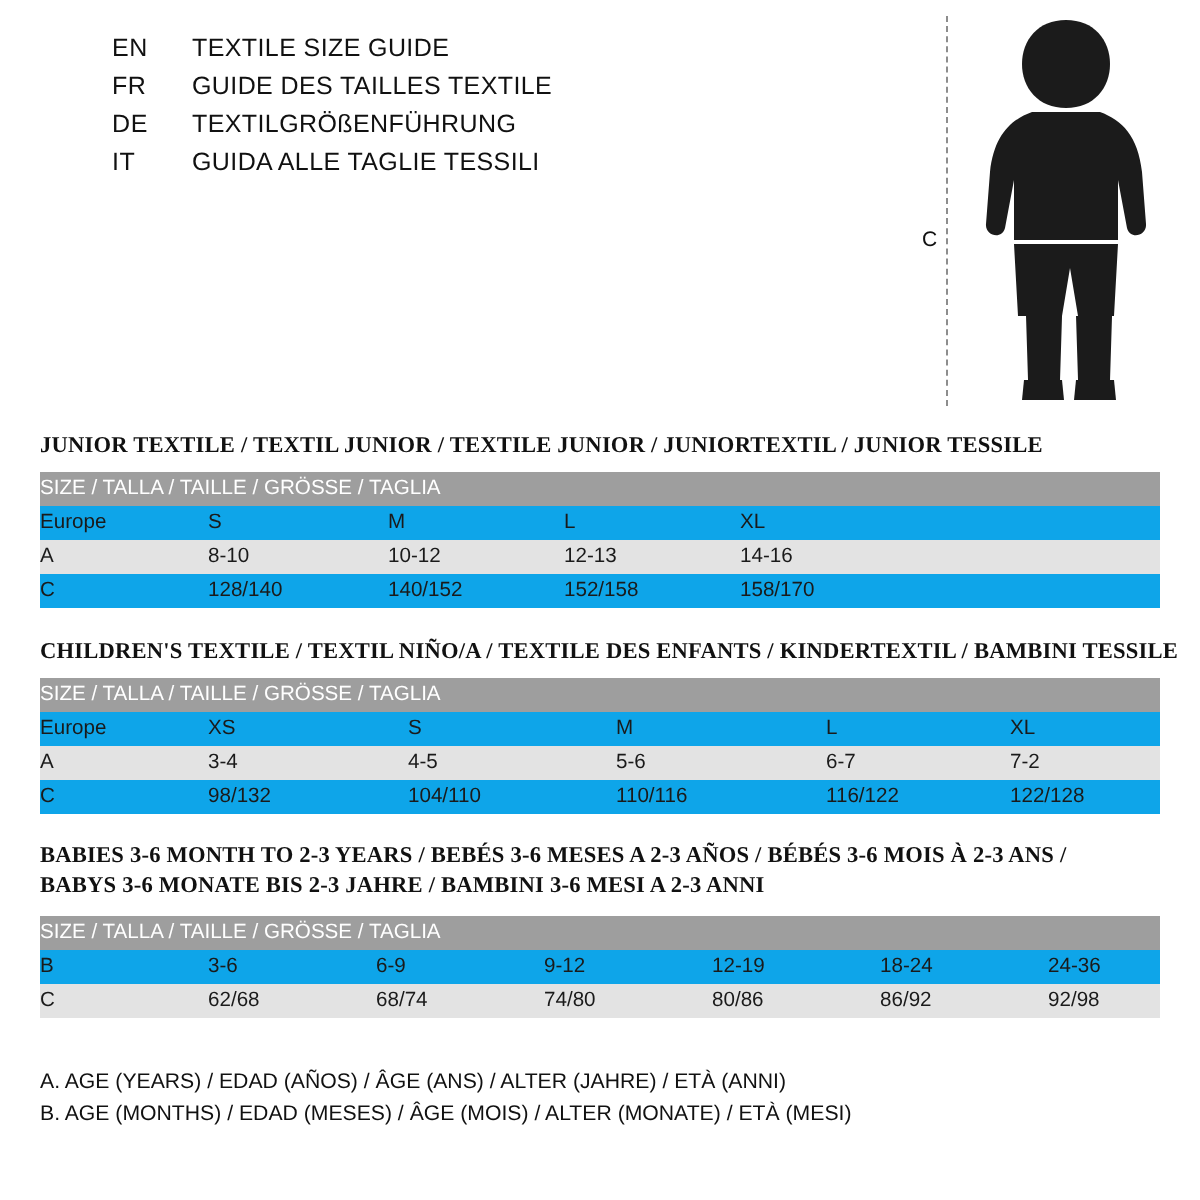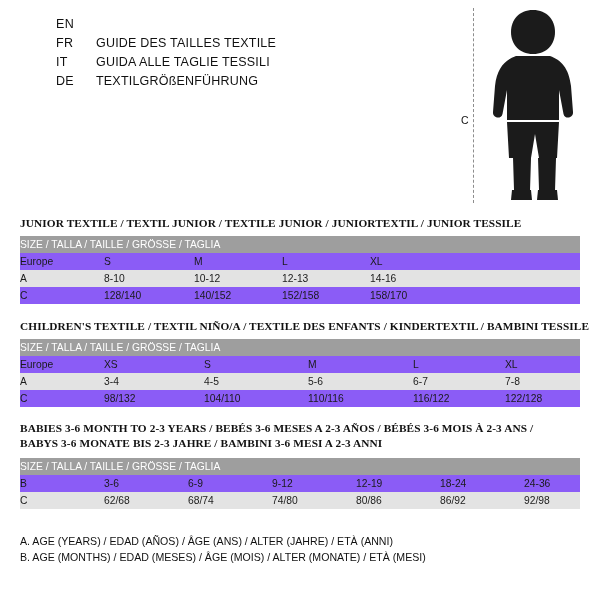--- a/index.html
+++ b/index.html
@@ -112,21 +112,21 @@
     color: #ffffff;
     font-size: 10.3px;
     font-weight: normal;
     padding-left: 4px;
     height: 17px;
   }
   .row-shade td {
     background: #e3e3e3;
   }
   .row-plain td {
-    background: #8b5cf6;
+    background: #0ea5e9;
   }
   .cell {
     padding-left: 4px;
   }
 
   
   .legend {
     position: absolute;
     left: 20px;
     top: 534px;
@@ -139,32 +139,33 @@
   }
 </style>
 </head>
 <body>
 
 <div class="page">
 
   <div class="header">
     <div class="header-row">
       <span class="lang-code">EN</span>
+      <span class="lang-title">TEXTILE SIZE GUIDE</span>
     </div>
     <div class="header-row">
       <span class="lang-code">FR</span>
       <span class="lang-title">GUIDE DES TAILLES TEXTILE</span>
     </div>
     <div class="header-row">
+      <span class="lang-code">DE</span>
+      <span class="lang-title">TEXTILGRÖßENFÜHRUNG</span>
+    </div>
+    <div class="header-row">
       <span class="lang-code">IT</span>
       <span class="lang-title">GUIDA ALLE TAGLIE TESSILI</span>
-    </div>
-    <div class="header-row">
-      <span class="lang-code">DE</span>
-      <span class="lang-title">TEXTILGRÖßENFÜHRUNG</span>
     </div>
   </div>
 
   <div class="figure-wrap">
     <div class="dashed-line"></div>
     <span class="c-label">C</span>
     <svg class="figure-svg" width="100" height="195" viewBox="0 0 100 195">
 
       <path fill="#1b1b1b" d="M50 2 C36 2 28 12 28 24 C28 36 36 46 50 46 C64 46 72 36 72 24 C72 12 64 2 50 2 Z"></path>
 
@@ -227,21 +228,21 @@
       <td class="cell" style="width:105px">M</td>
       <td class="cell" style="width:92px">L</td>
       <td class="cell">XL</td>
     </tr>
     <tr class="row-shade">
       <td class="cell">A</td>
       <td class="cell">3-4</td>
       <td class="cell">4-5</td>
       <td class="cell">5-6</td>
       <td class="cell">6-7</td>
-      <td class="cell">7-8</td>
+      <td class="cell">7-2</td>
     </tr>
     <tr class="row-plain">
       <td class="cell">C</td>
       <td class="cell">98/132</td>
       <td class="cell">104/110</td>
       <td class="cell">110/116</td>
       <td class="cell">116/122</td>
       <td class="cell">122/128</td>
     </tr>
   </tbody>

